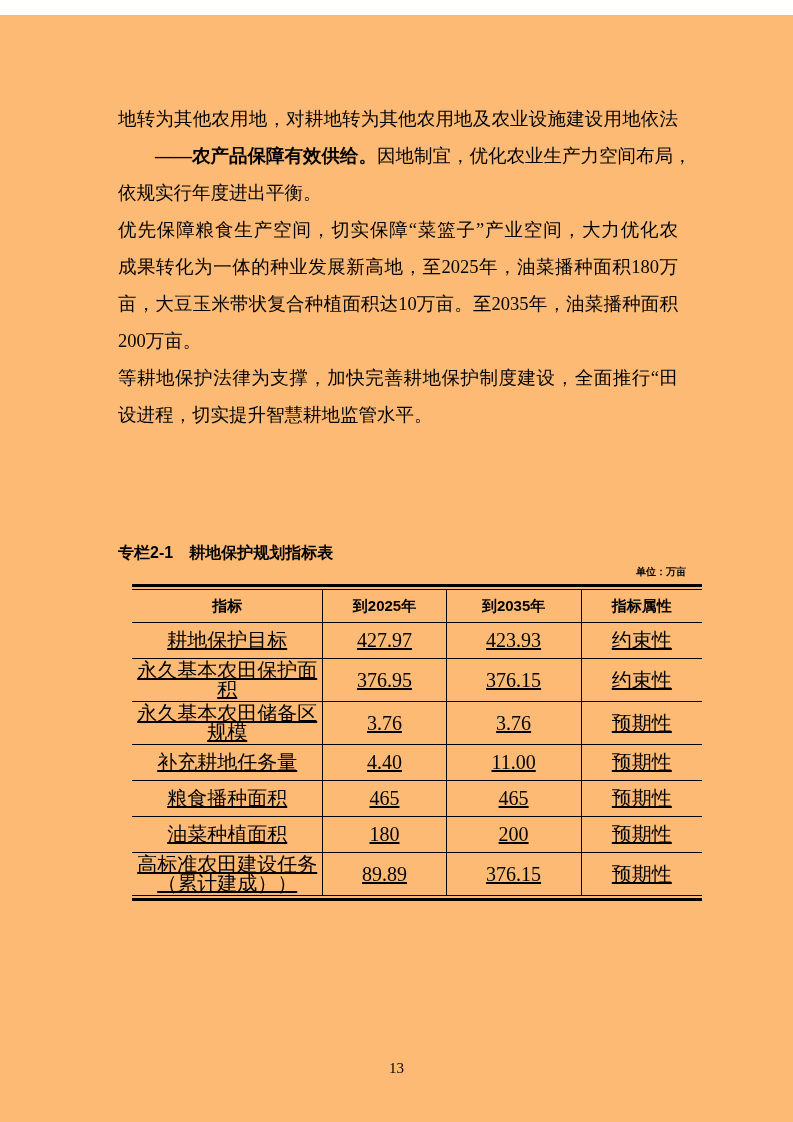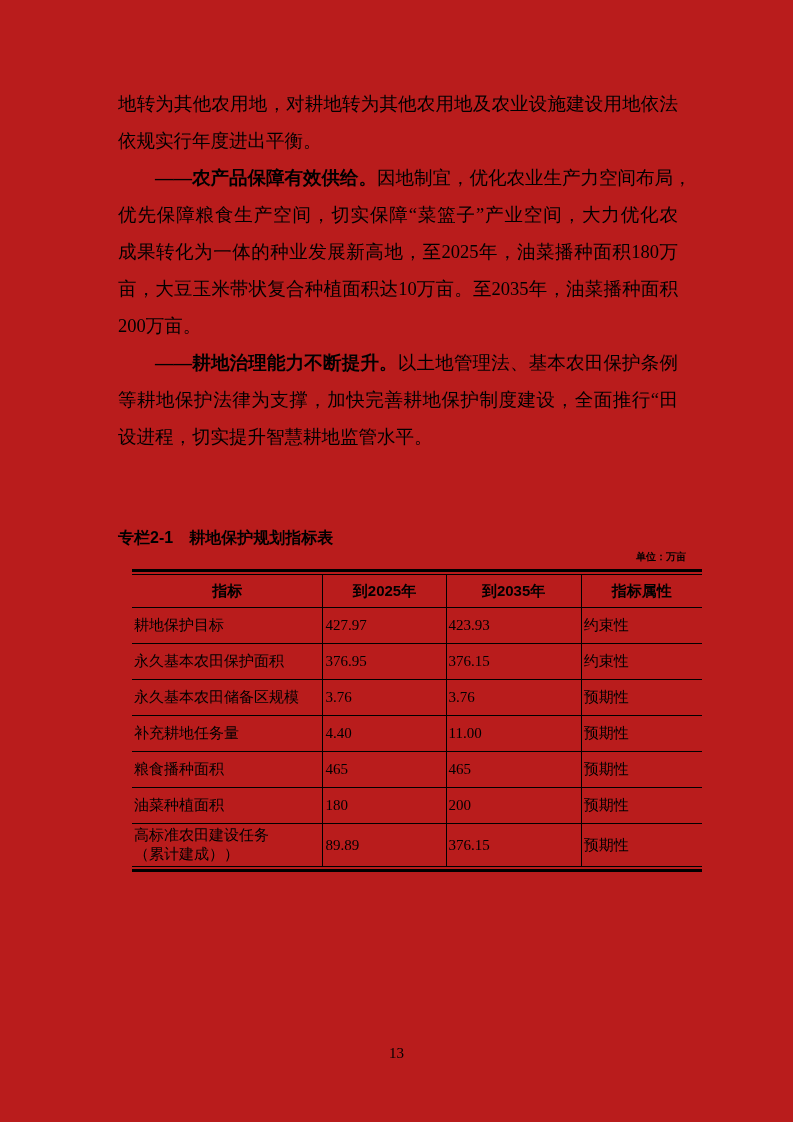--- a/index.html
+++ b/index.html
@@ -4,21 +4,21 @@
 <style>
   html, body { margin: 0; padding: 0; }
   body {
     width: 793px; height: 1122px;
     background: #ffffff;
     font-family: "Liberation Serif", "DejaVu Serif", serif;
     color: #000000;
     position: relative;
     overflow: hidden;
   }
-  .page { position: absolute; inset: 0; background: #b91c1c; }
+  .page { position: absolute; inset: 0; background: #fdba74; margin-top: 15px; }
 
   
   .body-text {
     position: absolute;
     left: 118px; top: 86px; width: 560px;
   }
   .line {
     height: 37px;
     line-height: 37px;
     font-size: 18.5px;
@@ -66,49 +66,50 @@
     border-bottom: 1px solid #000;
     font-family: "Liberation Sans", "DejaVu Sans", sans-serif;
     font-weight: bold;
     font-size: 15px;
     height: 32px;
     padding: 0 2px;
     text-align: center;
   }
   td {
     border-bottom: 1px solid #000;
-    font-size: 15px;
+    font-size: 20px;
     height: 31px;
     padding: 2px 2px;
+    text-align: center;
     vertical-align: middle;
+    text-decoration: underline;
   }
   th:not(:last-child), td:not(:last-child) { border-right: 1px solid #000; }
   td.label-cell { white-space: pre-line; line-height: 19px; }
 
   .page-number {
     position: absolute;
     left: 0; top: 1045px; width: 793px;
     text-align: center;
     font-size: 15px;
   }
 </style>
 </head>
 <body>
 
 <div class="page">
 
   <div class="body-text" id="body-text">
       <div class="line"><span>地转为其他农用地，对耕地转为其他农用地及农业设施建设用地依法</span></div>
+      <div class="line ind"><span class="b">——农产品保障有效供给。</span><span>因地制宜，优化农业生产力空间布局，</span></div>
       <div class="line last"><span>依规实行年度进出平衡。</span></div>
-      <div class="line ind"><span class="b">——农产品保障有效供给。</span><span>因地制宜，优化农业生产力空间布局，</span></div>
       <div class="line"><span>优先保障粮食生产空间，切实保障“菜篮子”产业空间，大力优化农</span></div>
       <div class="line"><span>成果转化为一体的种业发展新高地，至2025年，油菜播种面积180万</span></div>
       <div class="line"><span>亩，大豆玉米带状复合种植面积达10万亩。至2035年，油菜播种面积</span></div>
       <div class="line last"><span>200万亩。</span></div>
-      <div class="line ind"><span class="b">——耕地治理能力不断提升。</span><span>以土地管理法、基本农田保护条例</span></div>
       <div class="line"><span>等耕地保护法律为支撑，加快完善耕地保护制度建设，全面推行“田</span></div>
       <div class="line last"><span>设进程，切实提升智慧耕地监管水平。</span></div>
     </div>
 
   <div class="caption">专栏2-1　耕地保护规划指标表</div>
 
   <div class="unit">单位：万亩</div>
 
   <div class="table-wrap">
     <table>

